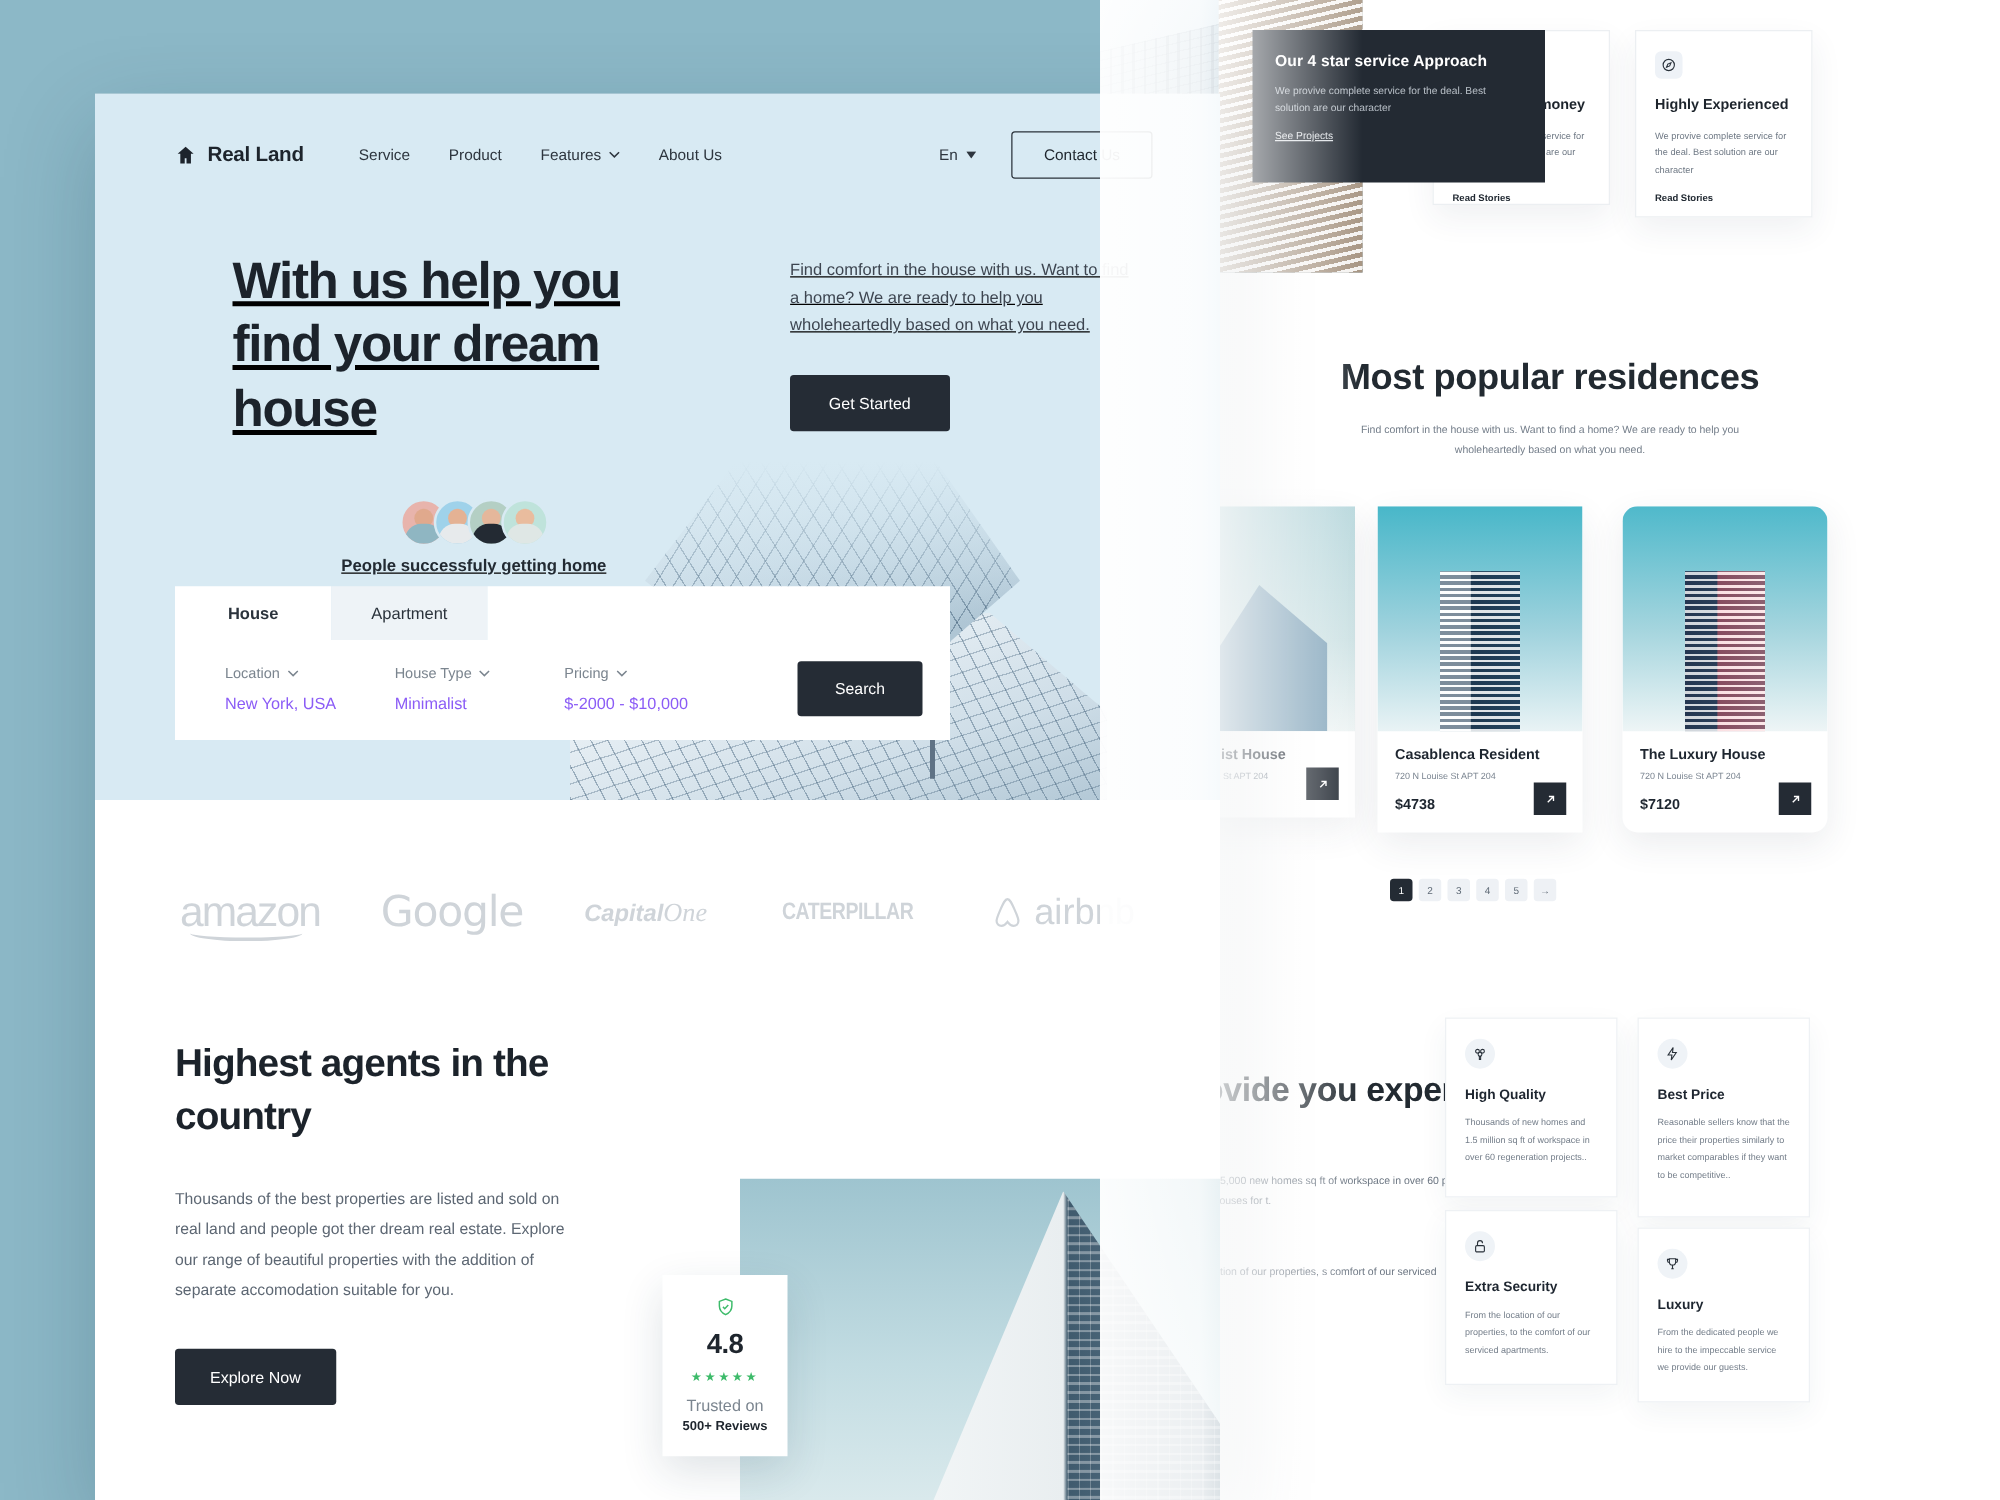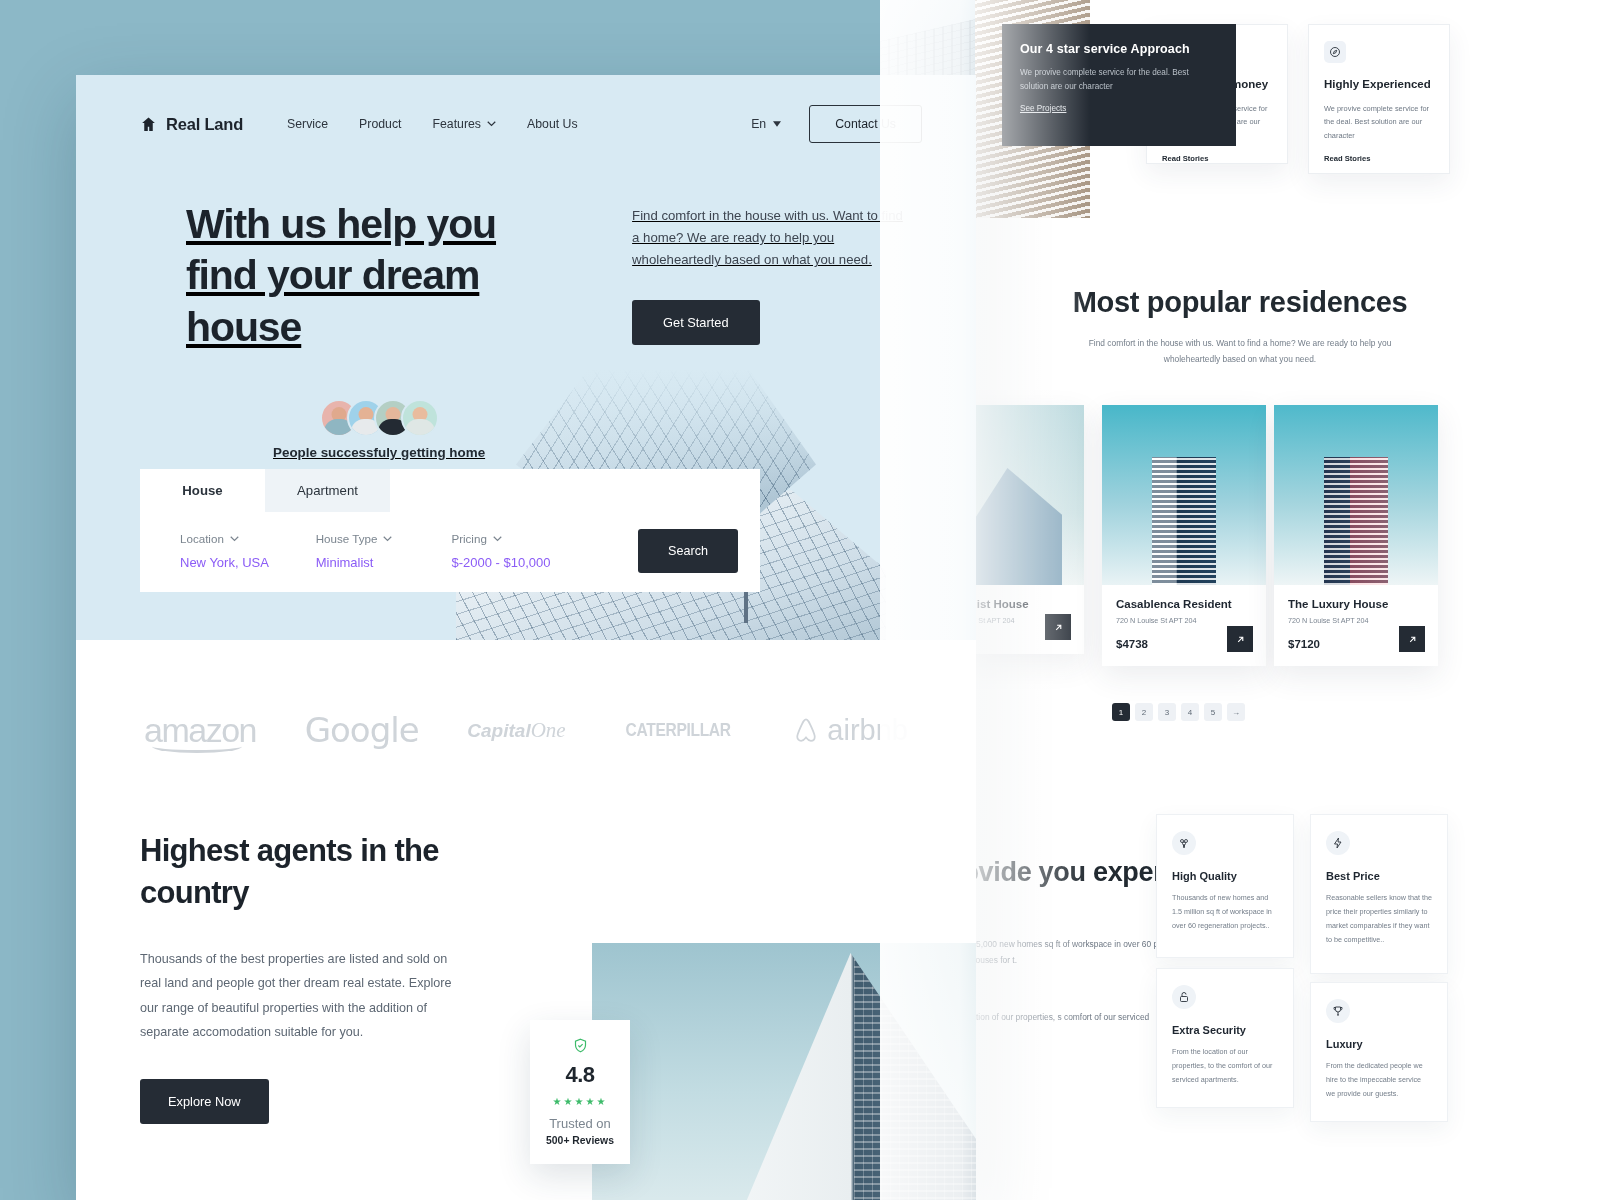--- a/index.html
+++ b/index.html
@@ -66,21 +66,21 @@
 
   .pop-title { position:absolute; left:0; top:290px; width:720px; text-align:center;
     font-size: 29px; font-weight: 700; color: #222a31; letter-spacing:-.3px;}
   .pop-sub { position:absolute; left:190px; top:340px; width:340px; text-align:center;
     font-size: 8.4px; line-height: 1.85; color: #737d89; }
 
   .res-card { position: absolute; top: 409px; width: 164px; background:#fff;
      box-shadow: 0 10px 28px rgba(40,60,80,.09); overflow:hidden;}
   .res-card.r1 { left: 40px; }
   .res-card.r2 { left: 222px; }
-  .res-card.r3 { left: 394px; }
+  .res-card.r3 { left: 418px; border-radius: 12px; }
   .res-photo { height: 180px; position: relative; overflow: hidden;
      background: linear-gradient(180deg,#48b7c9 0%, #9fd2dd 55%, #e9f3f5 100%);}
   .res-photo.p1 { background: linear-gradient(180deg,#b9d8dd 0%, #cfe3e5 60%, #eef4f4 100%); }
   .res-photo.p3 { background: linear-gradient(180deg,#4fb9cb 0%,#a5d5de 55%,#eef5f6 100%); }
   .tower { position:absolute; bottom:0; left:50%; transform:translateX(-50%); width: 64px; height: 128px;
      background:
        repeating-linear-gradient(0deg, rgba(255,255,255,.85) 0 2px, rgba(30,55,80,.55) 2px 5px),
        linear-gradient(90deg,#f2f6f8 0%,#f2f6f8 38%,#1e3a52 39%,#27506e 100%);}
   .tower.pink { background:
        repeating-linear-gradient(0deg, rgba(255,255,255,.8) 0 2px, rgba(40,55,80,.5) 2px 5px),

